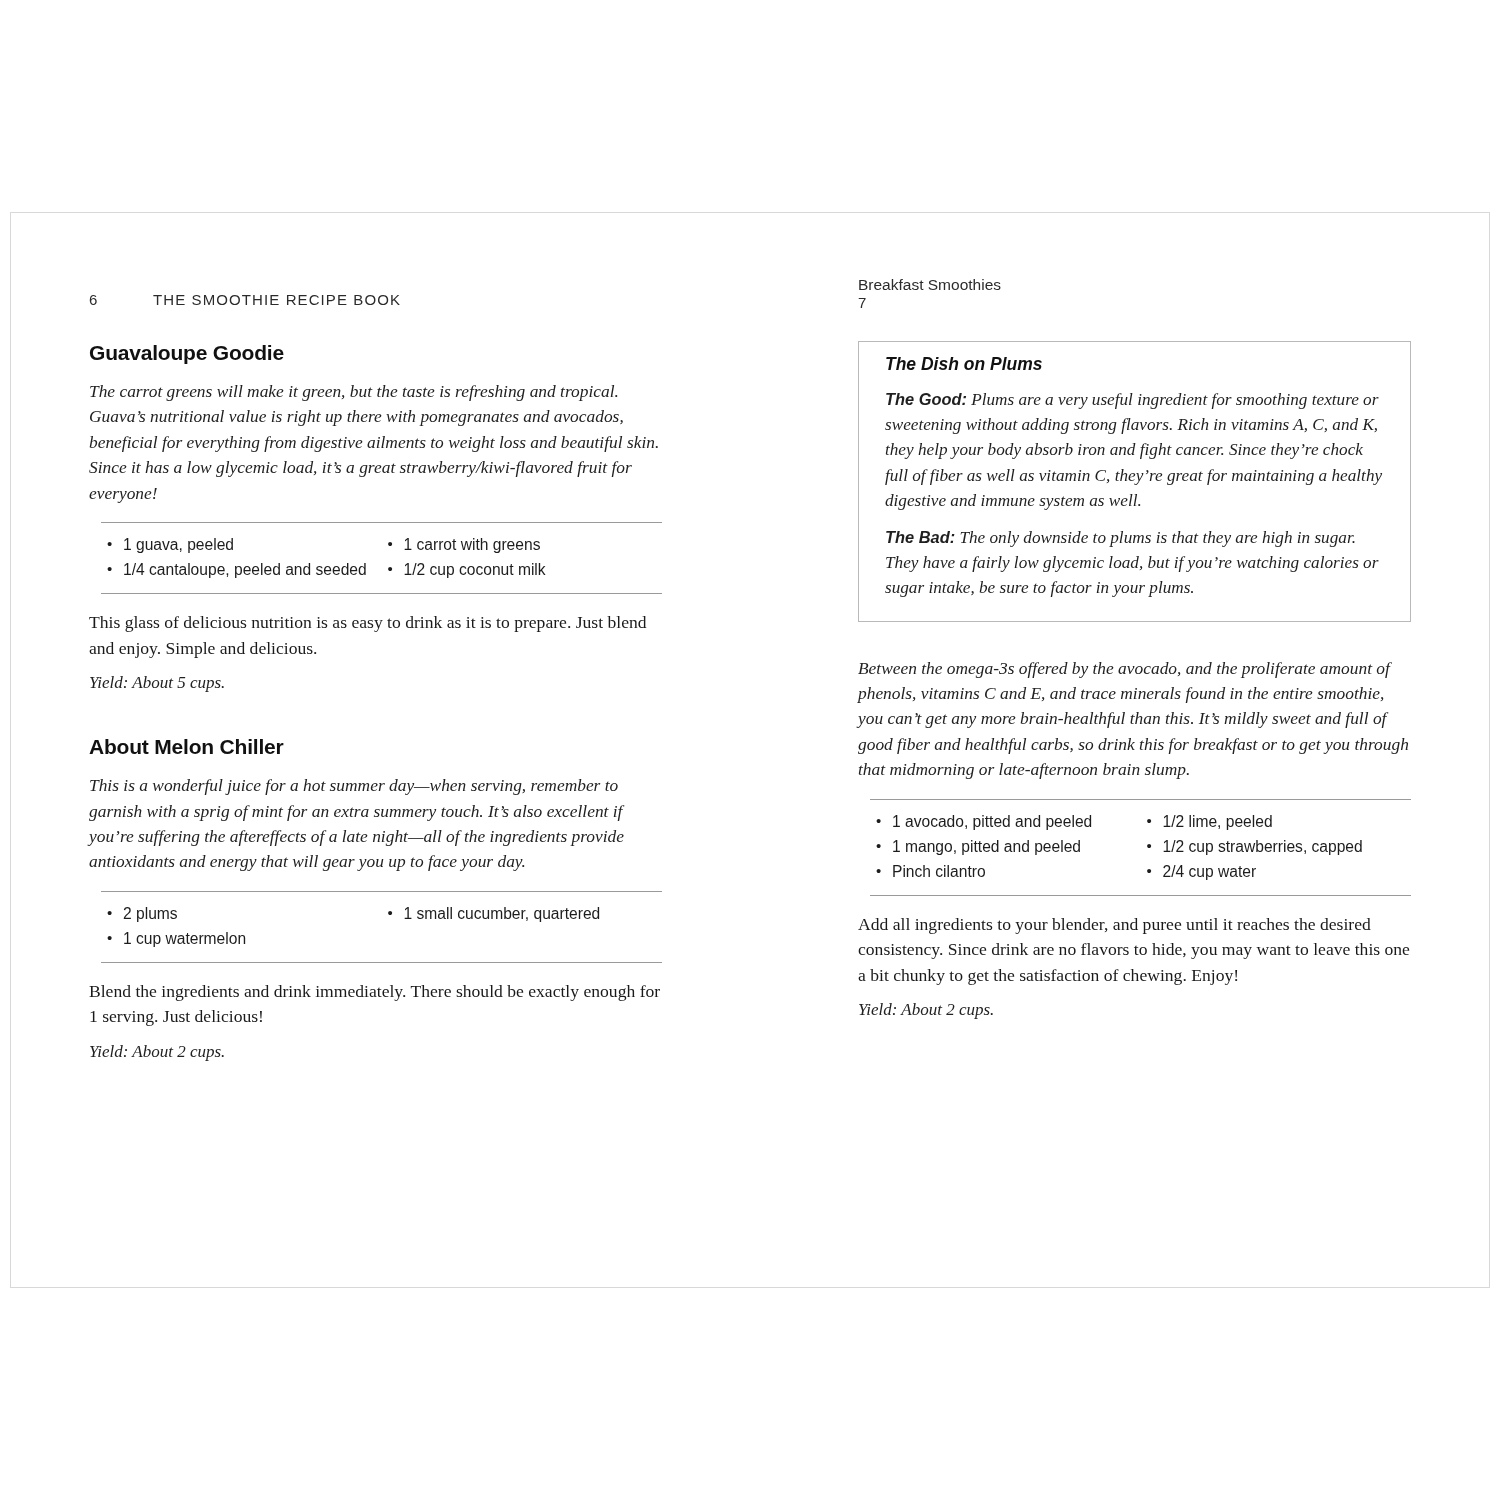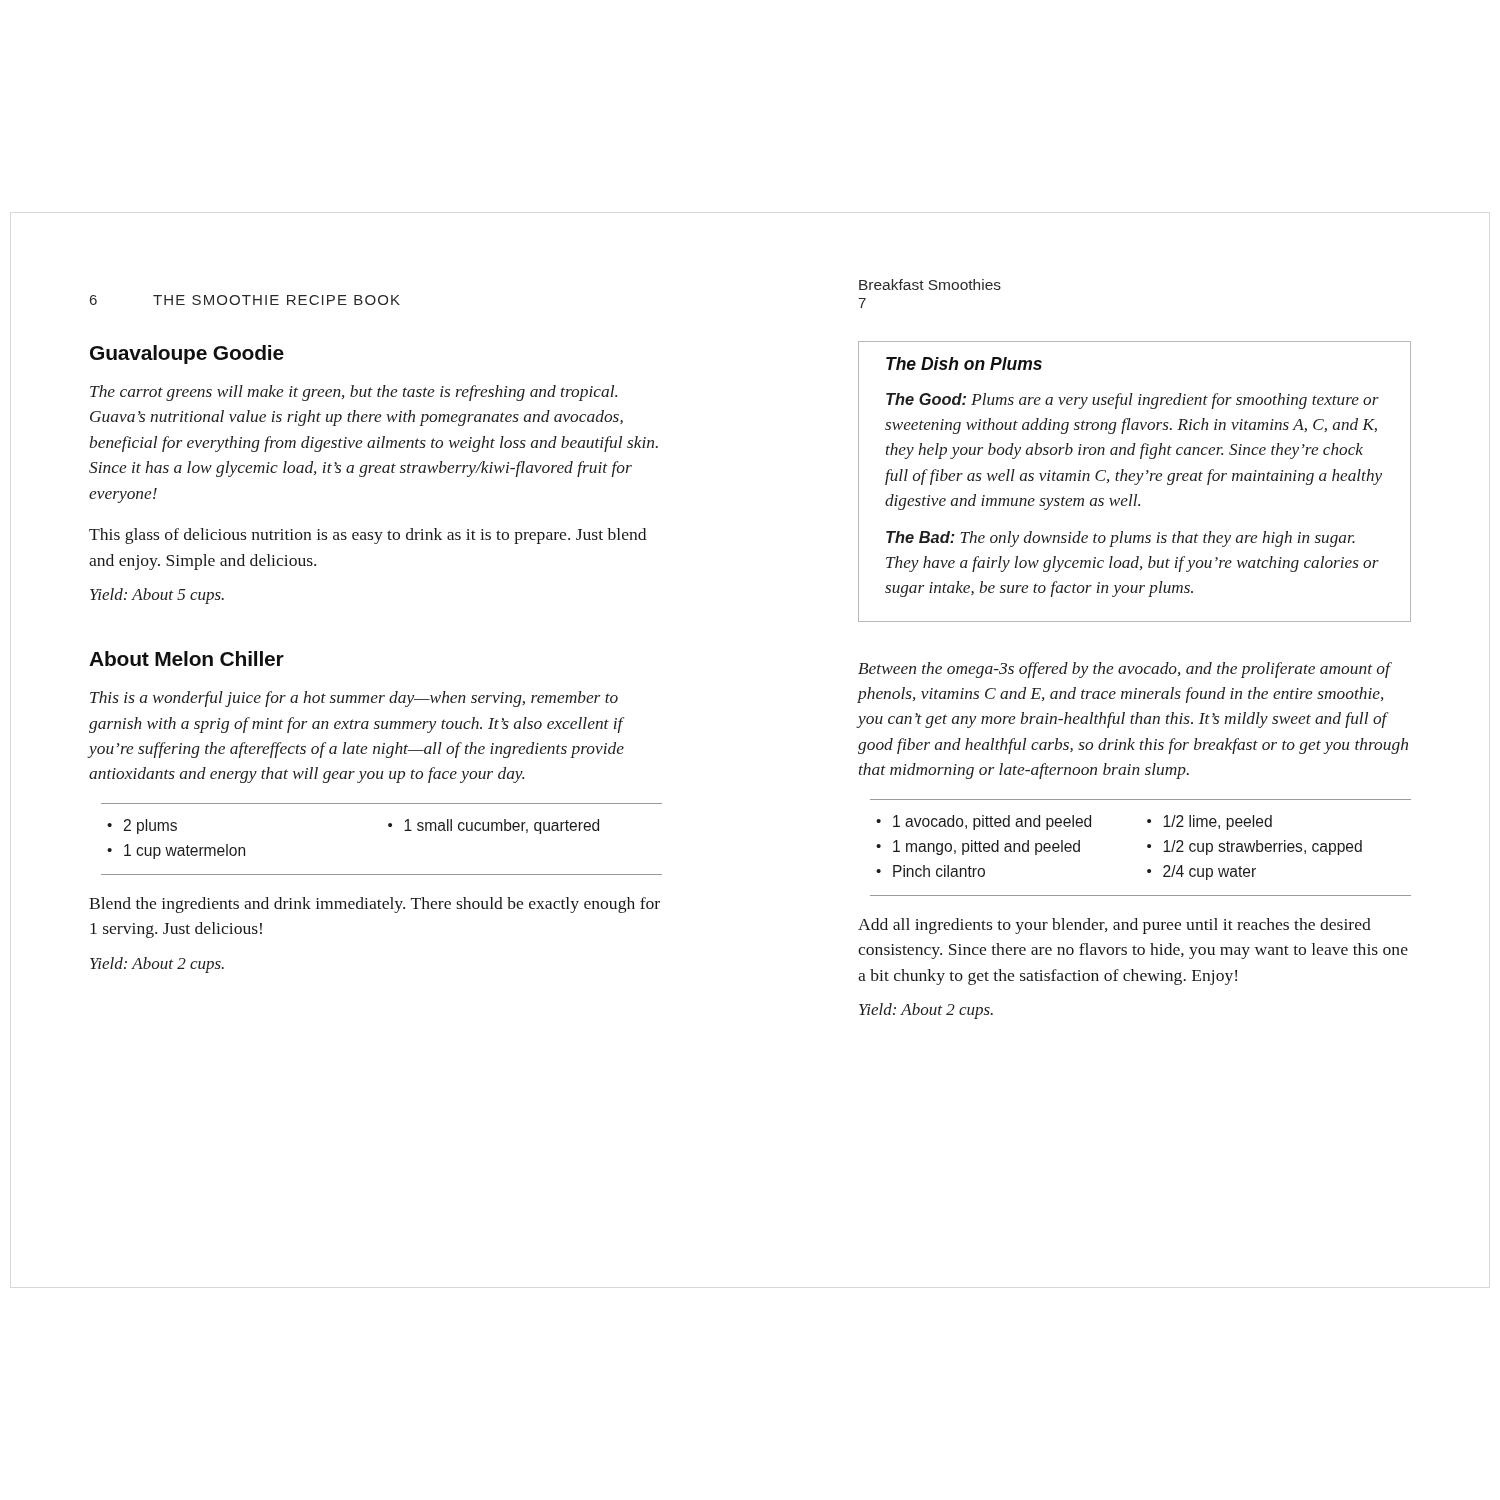--- a/index.html
+++ b/index.html
@@ -178,20 +178,34 @@
   <div class="page page-left">
 
     <div class="runhead runhead-left">
       <span class="folio">6</span>
       <span class="title">THE SMOOTHIE RECIPE BOOK</span>
     </div>
 
     <h2 class="recipe-title">Guavaloupe Goodie</h2>
     <p class="intro">The carrot greens will make it green, but the taste is refreshing and tropical. Guava’s nutritional value is right up there with pomegranates and avocados, beneficial for everything from digestive ailments to weight loss and beautiful skin. Since it has a low glycemic load, it’s a great strawberry/kiwi-flavored fruit for everyone!</p>
 
+    <div class="ingredients">
+      <div class="ing-col">
+        <ul>
+          <li>1 guava, peeled</li>
+          <li>1/4 cantaloupe, peeled and seeded</li>
+        </ul>
+      </div>
+      <div class="ing-col">
+        <ul>
+          <li>1 carrot with greens</li>
+          <li>1/2 cup coconut milk</li>
+        </ul>
+      </div>
+    </div>
 
     <p class="body-text">This glass of delicious nutrition is as easy to drink as it is to prepare. Just blend and enjoy. Simple and delicious.</p>
     <p class="yield">Yield: About 5 cups.</p>
 
     <h2 class="recipe-title spaced-top">About Melon Chiller</h2>
     <p class="intro">This is a wonderful juice for a hot summer day—when serving, remember to garnish with a sprig of mint for an extra summery touch. It’s also excellent if you’re suffering the aftereffects of a late night—all of the ingredients provide antioxidants and energy that will gear you up to face your day.</p>
 
     <div class="ingredients">
       <div class="ing-col">
         <ul>
@@ -239,17 +253,17 @@
       </div>
       <div class="ing-col">
         <ul>
           <li>1/2 lime, peeled</li>
           <li>1/2 cup strawberries, capped</li>
           <li>2/4 cup water</li>
         </ul>
       </div>
     </div>
 
-    <p class="body-text">Add all ingredients to your blender, and puree until it reaches the desired consistency. Since there are no flavors to hide, you may want to leave this one a bit chunky to get the satisfaction of chewing. Enjoy!</p>
+    <p class="body-text">Add all ingredients to your blender, and puree until it reaches the desired consistency. Since drink are no flavors to hide, you may want to leave this one a bit chunky to get the satisfaction of chewing. Enjoy!</p>
     <p class="yield">Yield: About 2 cups.</p>
   </div>
 
 </div>
 
 </body></html>

